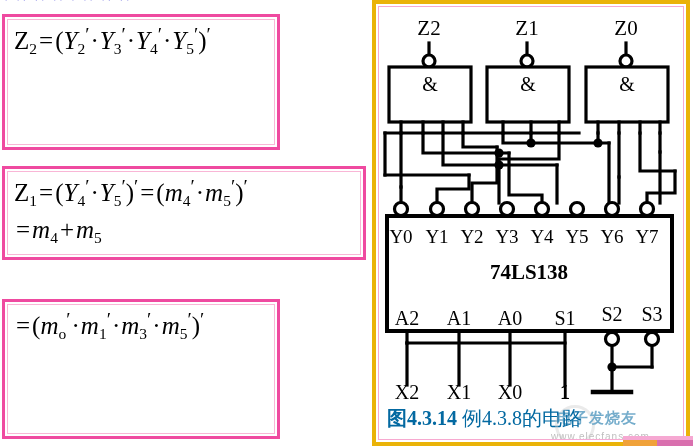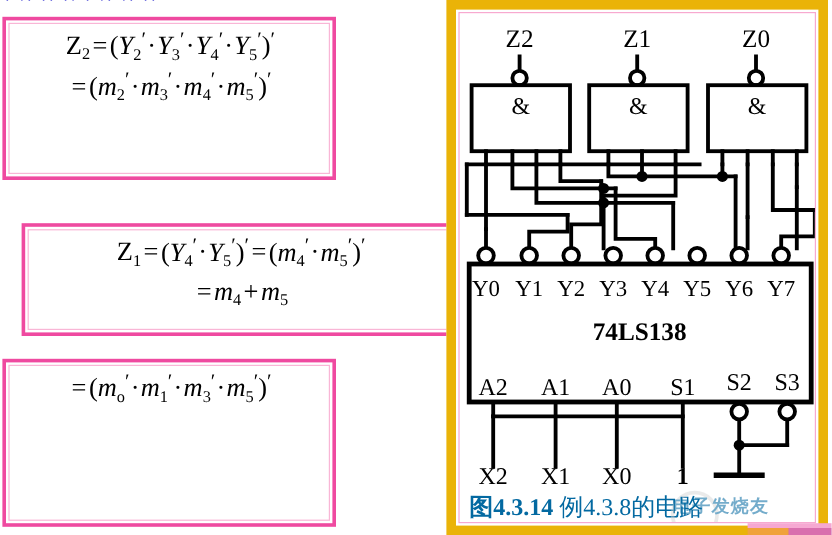--- a/index.html
+++ b/index.html
@@ -51,54 +51,53 @@
   .formula-inner {
     box-sizing: border-box;
     width: 100%;
     height: 100%;
     border: 1px solid #f9b6d6;
     background: #ffffff;
     padding: 1px 4px 1px 6px;
   }
   .f-line {
     font-family: "Liberation Serif", serif;
-    font-size: 22px;
+    font-size: 25px;
     color: #000000;
     white-space: nowrap;
     line-height: 1.42;
     font-style: italic;
-    text-align: center;
   }
   .f-line .up { font-style: normal; }
   sub {
     font-size: 0.62em;
     vertical-align: -0.33em;
     font-style: normal;
   }
   sup.pr {
     font-size: 0.78em;
     vertical-align: 0.42em;
     font-style: normal;
     letter-spacing: 0;
   }
   .dot { font-style: normal; padding: 0 1px; }
   .op  { font-style: normal; padding: 0 2px; }
   .par { font-style: normal; }
 
   #box-z2 { top: 14px;  width: 278px; height: 136px; }
-  #box-z1 { top: 186px; width: 364px; height: 94px; margin-left: 16px;  }
+  #box-z1 { top: 166px; width: 364px; height: 94px;  }
   #box-z0 { top: 299px; width: 278px; height: 140px; }
 
   
   #right-panel {
     position: absolute;
     left: 372px; top: 0px;
     width: 318px; height: 446px;
     box-sizing: border-box;
-    border: 8px solid #eab308;
+    border: 4px solid #eab308;
     background: #ffffff;
     padding: 2px;
   }
   #right-inner {
     box-sizing: border-box;
     width: 100%; height: 100%;
     border: 1px solid #f7a9d0;
     background: #ffffff;
     position: relative;
     overflow: hidden;
@@ -174,23 +173,20 @@
 <div id="top-strip">
   <div class="clip-text">· ·· ·· ·· · ·· ·· ··</div>
 </div>
 
 <div id="left-col">
 
   <div class="formula-box" id="box-z2">
     <div class="formula-inner">
       <div class="f-line">
         <span class="up">Z<sub>2</sub></span><span class="op">=</span><span class="par">(</span>Y<sub>2</sub><sup class="pr">′</sup><span class="dot">·</span>Y<sub>3</sub><sup class="pr">′</sup><span class="dot">·</span>Y<sub>4</sub><sup class="pr">′</sup><span class="dot">·</span>Y<sub>5</sub><sup class="pr">′</sup><span class="par">)</span><sup class="pr">′</sup>
-      </div>
-      <div class="f-line">
-        <span class="op">=</span><span class="par">(</span>m<sub>2</sub><sup class="pr">′</sup><span class="dot">·</span>m<sub>3</sub><sup class="pr">′</sup><span class="dot">·</span>m<sub>4</sub><sup class="pr">′</sup><span class="dot">·</span>m<sub>5</sub><sup class="pr">′</sup><span class="par">)</span><sup class="pr">′</sup>
       </div>
     </div>
   </div>
 
   <div class="formula-box" id="box-z1">
     <div class="formula-inner">
       <div class="f-line">
         <span class="up">Z<sub>1</sub></span><span class="op">=</span><span class="par">(</span>Y<sub>4</sub><sup class="pr">′</sup><span class="dot">·</span>Y<sub>5</sub><sup class="pr">′</sup><span class="par">)</span><sup class="pr">′</sup><span class="op">=</span><span class="par">(</span>m<sub>4</sub><sup class="pr">′</sup><span class="dot">·</span>m<sub>5</sub><sup class="pr">′</sup><span class="par">)</span><sup class="pr">′</sup>
       </div>
       <div class="f-line">

